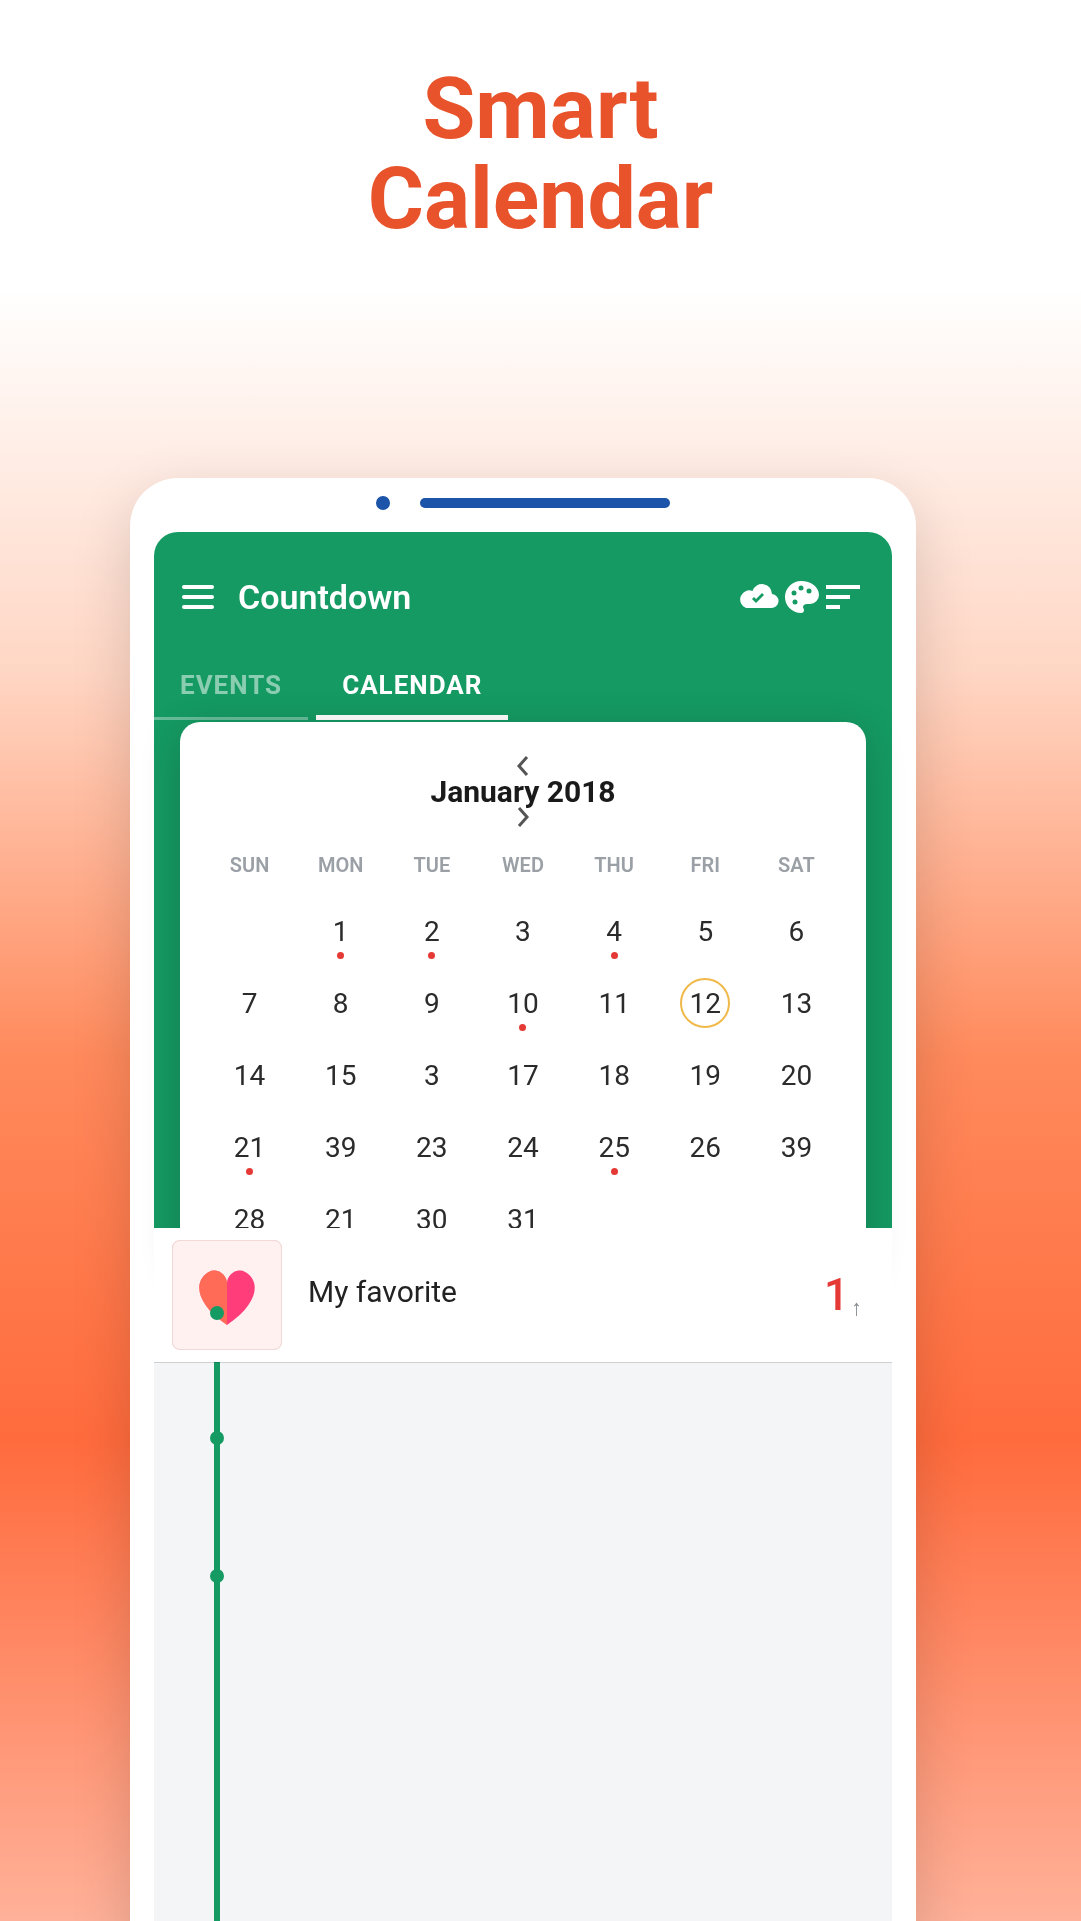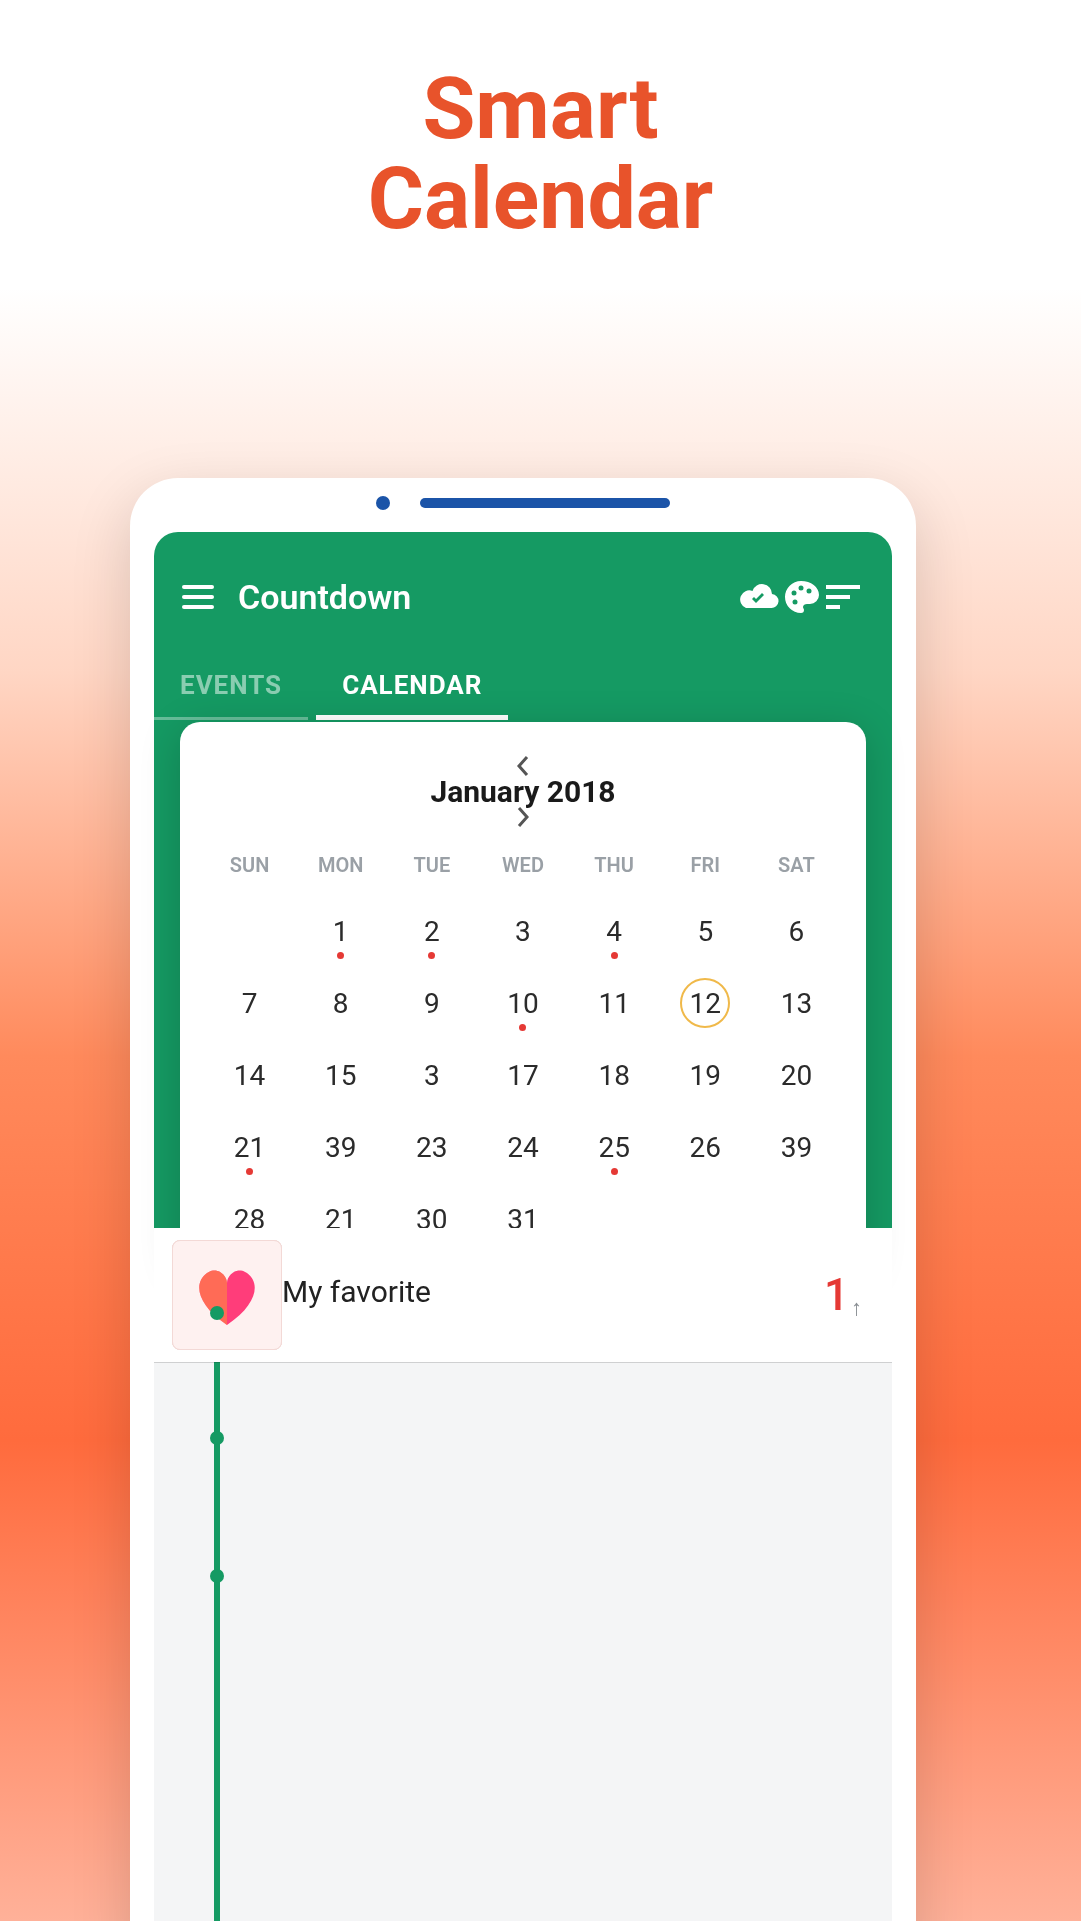--- a/index.html
+++ b/index.html
@@ -194,21 +194,21 @@
   border: 1px solid #f3d9d6;
   border-radius: 8px;
   display:flex;
   align-items:center;
   justify-content:center;
   flex-shrink: 0;
   position: relative;
   z-index: 2;
   margin-left: 6px;
 }
-.event-body { flex:1; }
+.event-body { flex:1; padding-left: 26px; }
 .event-title { font-size: 30px; color:#222; }
 .event-subtitle { font-size: 24px; color:#8a8f94; margin-top: 8px; }
 .event-right { text-align:right; }
 .event-count { font-size: 44px; color:#159a63; font-weight:500; display:inline-flex; align-items:flex-end; gap:2px; }
 .event-count .arrow { font-size:22px; color:#8a8f94; }
 .event-time { font-size: 22px; color:#8a8f94; margin-top: 4px; }
 .event-card.up .event-count { color:#e53935; }
 .tl-dot {
   position:absolute;
   left: 56px;

